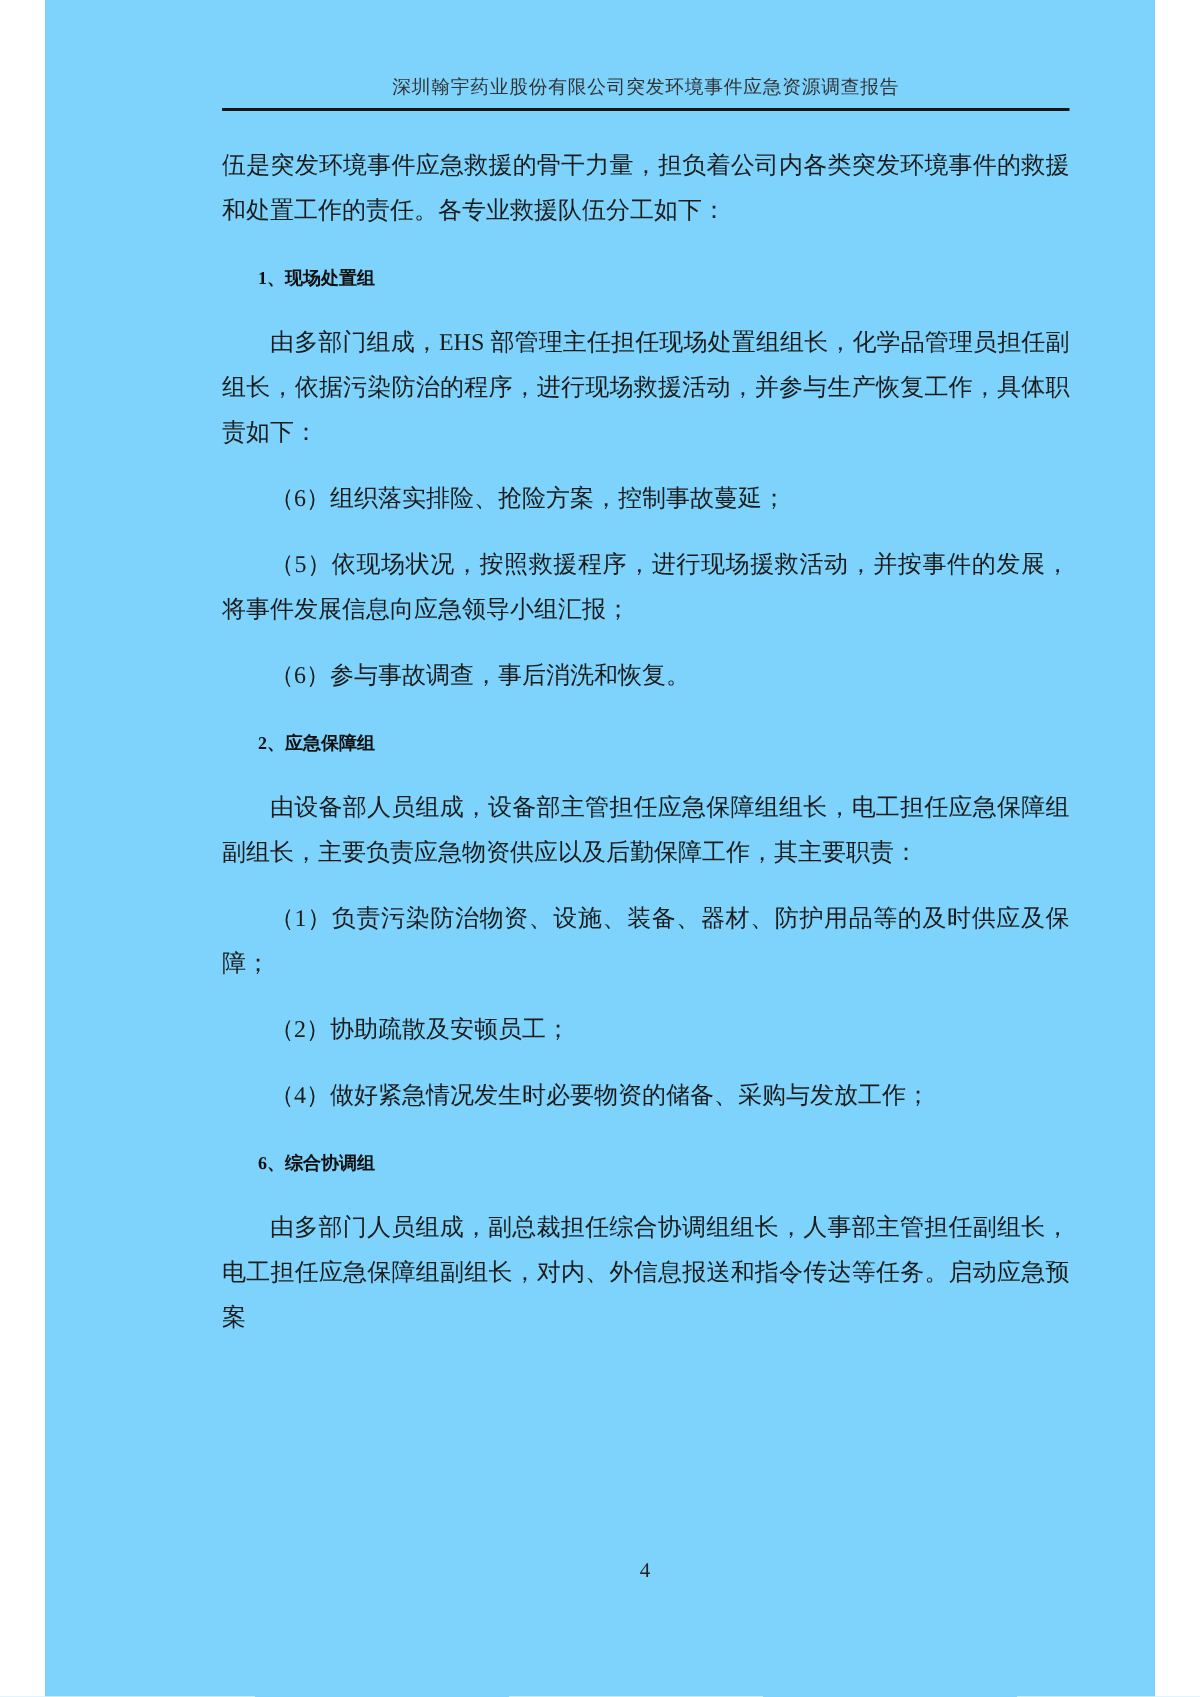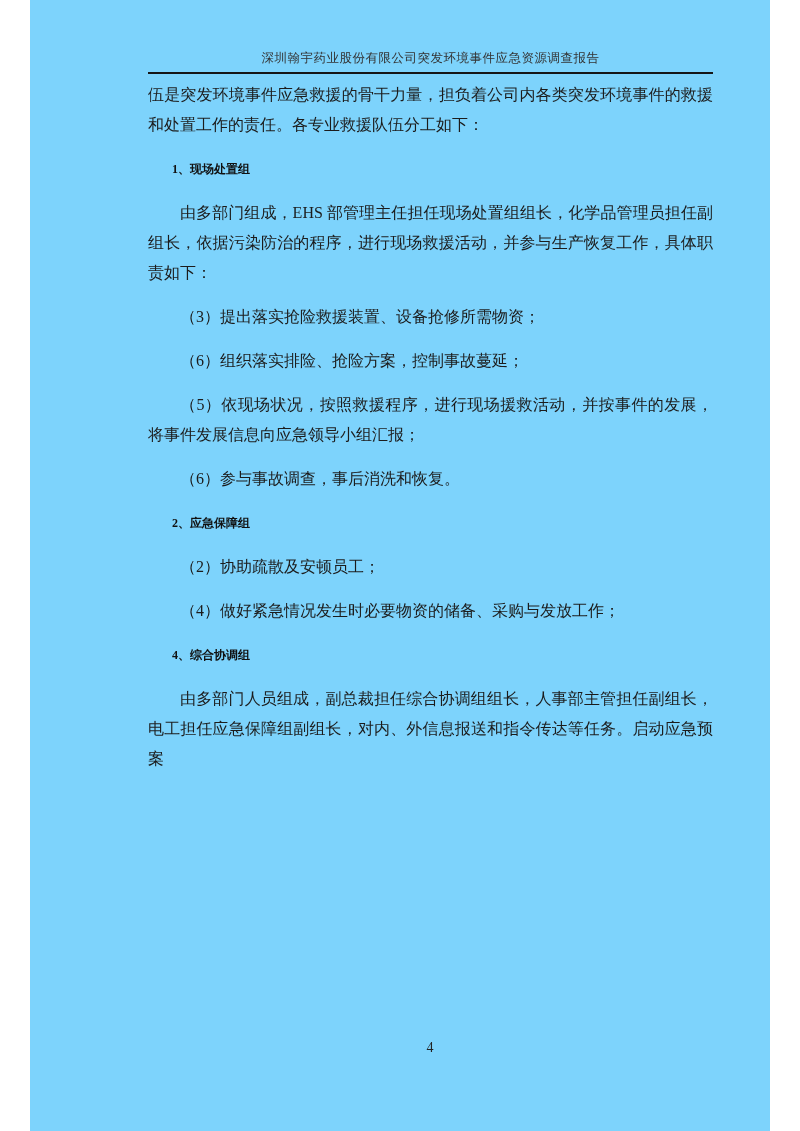--- a/index.html
+++ b/index.html
@@ -21,21 +21,21 @@
     width: 565px;
     text-align: center;
     font-size: 12.5px;
     letter-spacing: 0.5px;
     color: #333333;
     padding-bottom: 5px;
     border-bottom: 2px solid #161616;
   }
   .doc-body {
     position: absolute;
-    top: 80px;
+    top: 96px;
     left: 118px;
     width: 565px;
     font-size: 16px;
     line-height: 30px;
     text-align: justify;
     text-justify: inter-ideograph;
     color: #1c1c1c;
   }
   .doc-body p {
     margin: 0 0 14px 0;
@@ -72,32 +72,33 @@
   </header>
 
   <main class="doc-body">
 
     <p class="no-indent">伍是突发环境事件应急救援的骨干力量，担负着公司内各类突发环境事件的救援和处置工作的责任。各专业救援队伍分工如下：</p>
 
     <h3>1、现场处置组</h3>
 
     <p>由多部门组成，EHS 部管理主任担任现场处置组组长，化学品管理员担任副组长，依据污染防治的程序，进行现场救援活动，并参与生产恢复工作，具体职责如下：</p>
 
-    <p>（3）提出落实抢险救援装置、设备抢修所需物资；</p>
     <p>（6）组织落实排险、抢险方案，控制事故蔓延；</p>
     <p>（5）依现场状况，按照救援程序，进行现场援救活动，并按事件的发展，将事件发展信息向应急领导小组汇报；</p>
     <p>（6）参与事故调查，事后消洗和恢复。</p>
 
     <h3>2、应急保障组</h3>
 
+    <p>由设备部人员组成，设备部主管担任应急保障组组长，电工担任应急保障组副组长，主要负责应急物资供应以及后勤保障工作，其主要职责：</p>
 
+    <p>（1）负责污染防治物资、设施、装备、器材、防护用品等的及时供应及保障；</p>
     <p>（2）协助疏散及安顿员工；</p>
     <p>（4）做好紧急情况发生时必要物资的储备、采购与发放工作；</p>
 
-    <h3>4、综合协调组</h3>
+    <h3>6、综合协调组</h3>
 
     <p>由多部门人员组成，副总裁担任综合协调组组长，人事部主管担任副组长，电工担任应急保障组副组长，对内、外信息报送和指令传达等任务。启动应急预案</p>
 
   </main>
 
   <footer class="page-footer">
     <span>4</span>
   </footer>
 
 </div>

